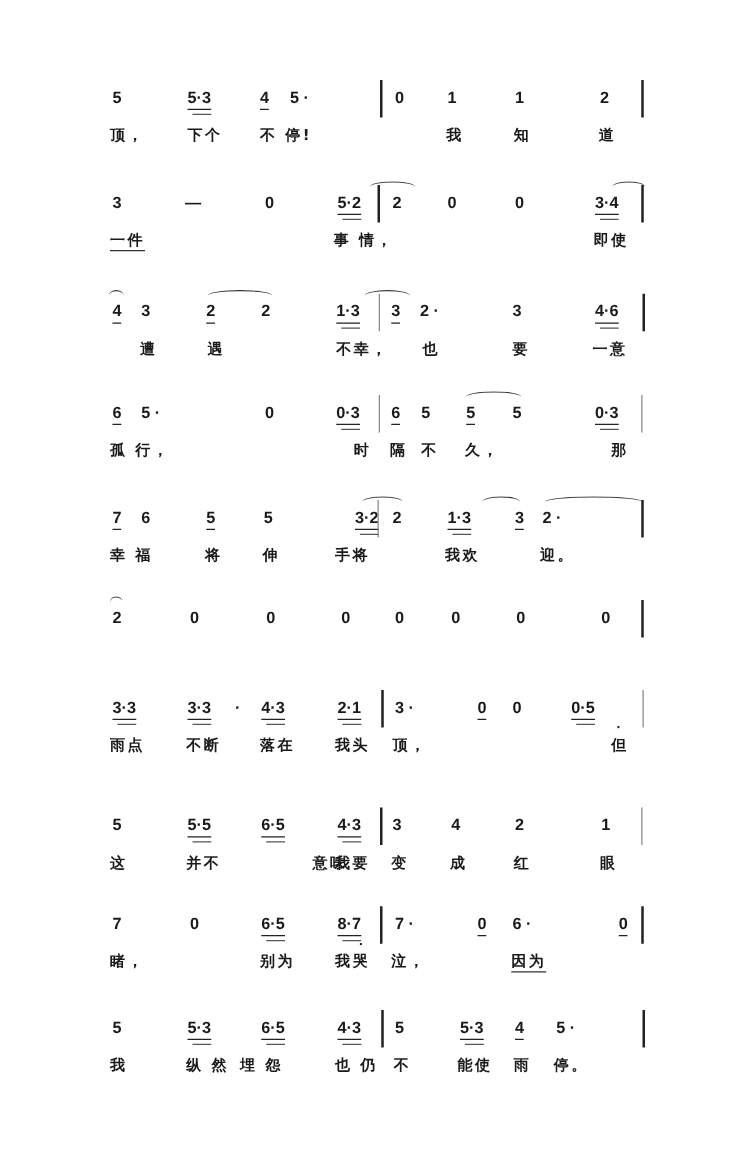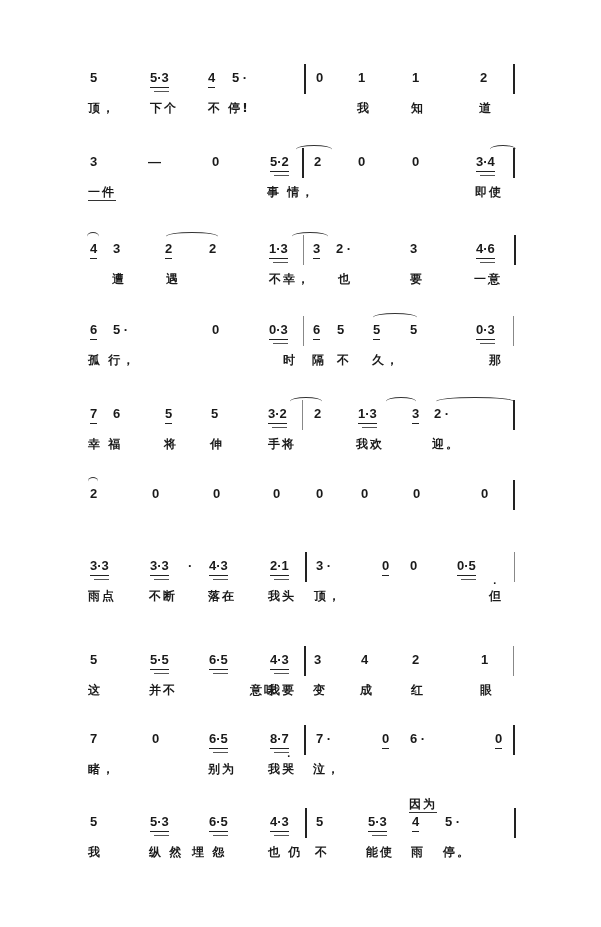--- a/index.html
+++ b/index.html
@@ -100,21 +100,21 @@
       <span class="lyric" style="left: 489px;">那</span>
       <span class="bar light" style="left: 303px;"></span>
       <span class="bar light" style="left: 513px;"></span>
       <span class="slur" style="left: 373px; width: 44px;"></span>
     </div>
     <div class="system" style="top: 406px;">
       <span class="note u1" style="left: 90px;">7</span>
       <span class="note" style="left: 113px;">6</span>
       <span class="note u1" style="left: 165px;">5</span>
       <span class="note" style="left: 211px;">5</span>
-      <span class="note u2" style="left: 268px; text-align: center;">3·2</span>
+      <span class="note u2" style="left: 284px; text-align: center;">3·2</span>
       <span class="note" style="left: 314px;">2</span>
       <span class="note u2" style="left: 358px;">1·3</span>
       <span class="note u1" style="left: 412px;">3</span>
       <span class="note" style="left: 434px;">2 ·</span>
       <span class="lyric" style="left: 88px;">幸 福</span>
       <span class="lyric" style="left: 164px;">将</span>
       <span class="lyric" style="left: 210px;">伸</span>
       <span class="lyric" style="left: 268px;">手将</span>
       <span class="lyric" style="left: 356px;">我欢</span>
       <span class="lyric" style="left: 432px;">迎。</span>
@@ -182,21 +182,21 @@
       <span class="note u2" style="left: 209px;">6·5</span>
       <span class="note u2" style="left: 270px;">8·7</span>
       <span class="note" style="left: 316px;">7 ·</span>
       <span class="note u1" style="left: 382px;">0</span>
       <span class="note" style="left: 410px;">6 ·</span>
       <span class="note u1" style="left: 495px;">0</span>
       <span class="lyric" style="left: 88px;">睹，</span>
       <span class="lyric" style="left: 208px;">别为</span>
       <span class="lyric" style="left: 268px; font-family: Liberation Serif, serif;">我哭</span>
       <span class="lyric" style="left: 313px;">泣，</span>
-      <span class="lyric ul" style="left: 409px; margin-top: 35px;">因为</span>
+      <span class="lyric ul" style="left: 409px;">因为</span>
       <span class="bar" style="left: 304px;"></span>
       <span class="bar" style="left: 513px;"></span>
       <span class="lowdot" style="left: 287px;">·</span>
     </div>
     <div class="system" style="top: 814px;">
       <span class="note" style="left: 90px;">5</span>
       <span class="note u2" style="left: 150px;">5·3</span>
       <span class="note u2" style="left: 209px;">6·5</span>
       <span class="note u2" style="left: 270px;">4·3</span>
       <span class="note" style="left: 316px;">5</span>

